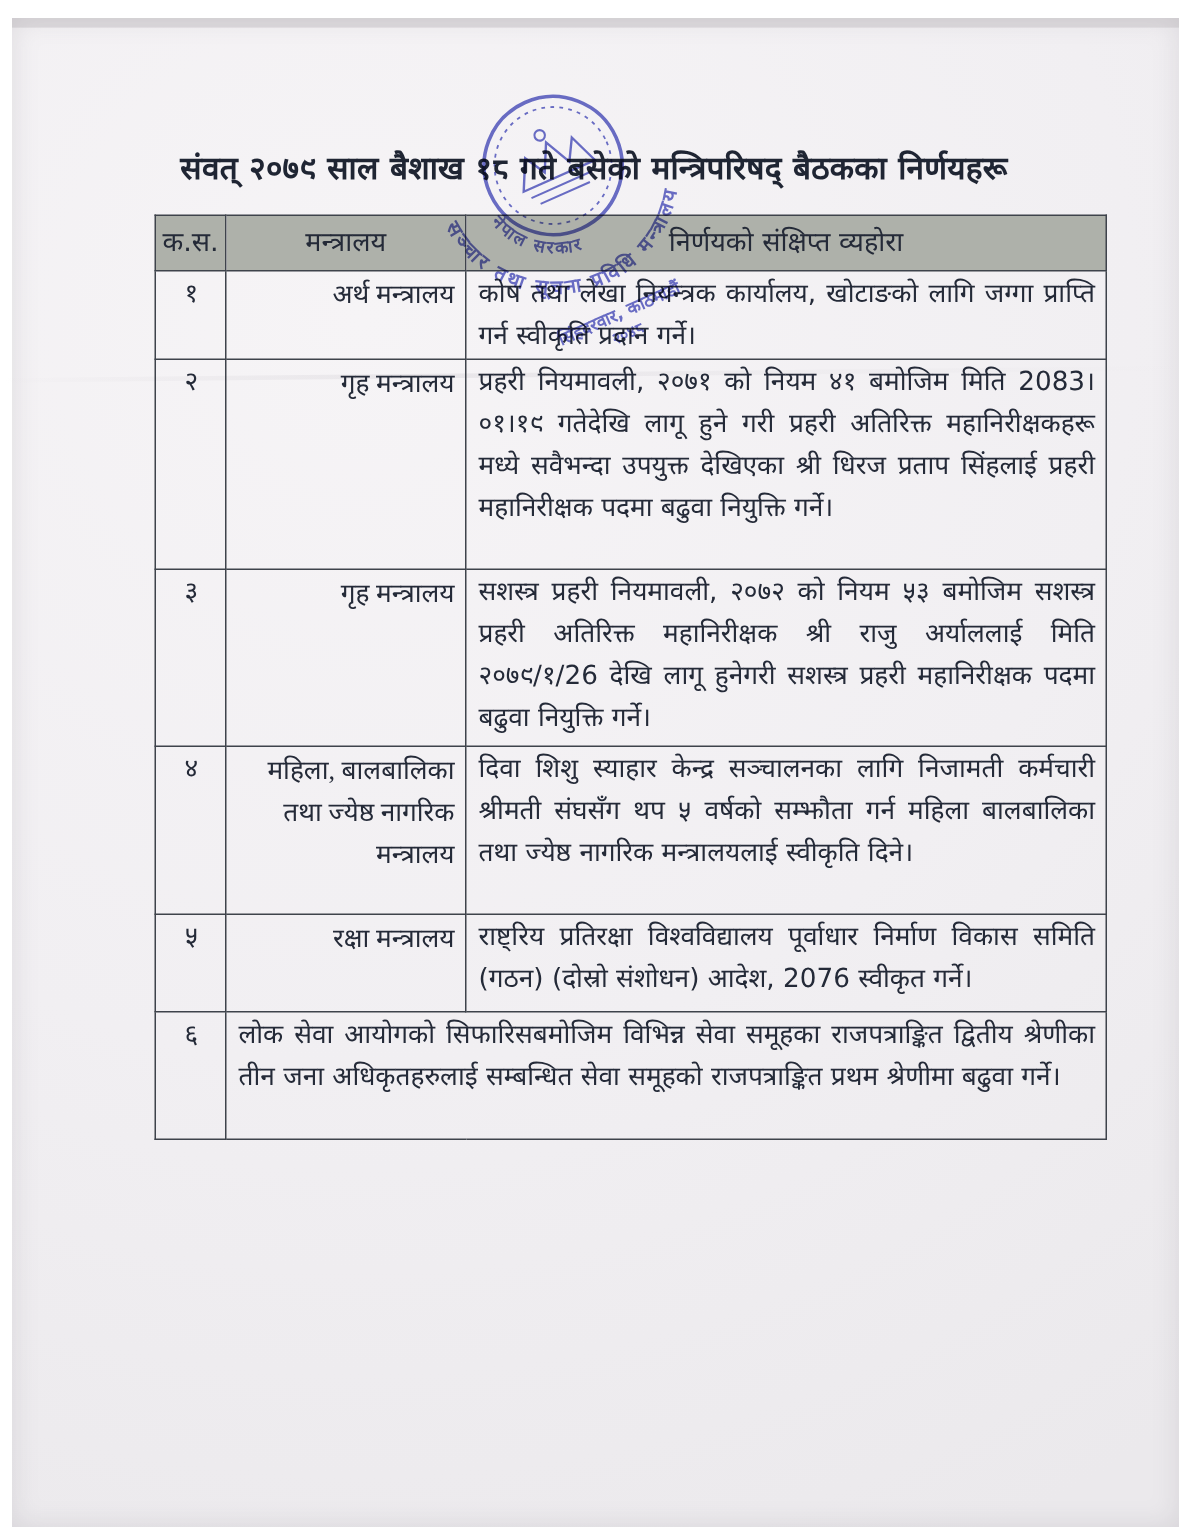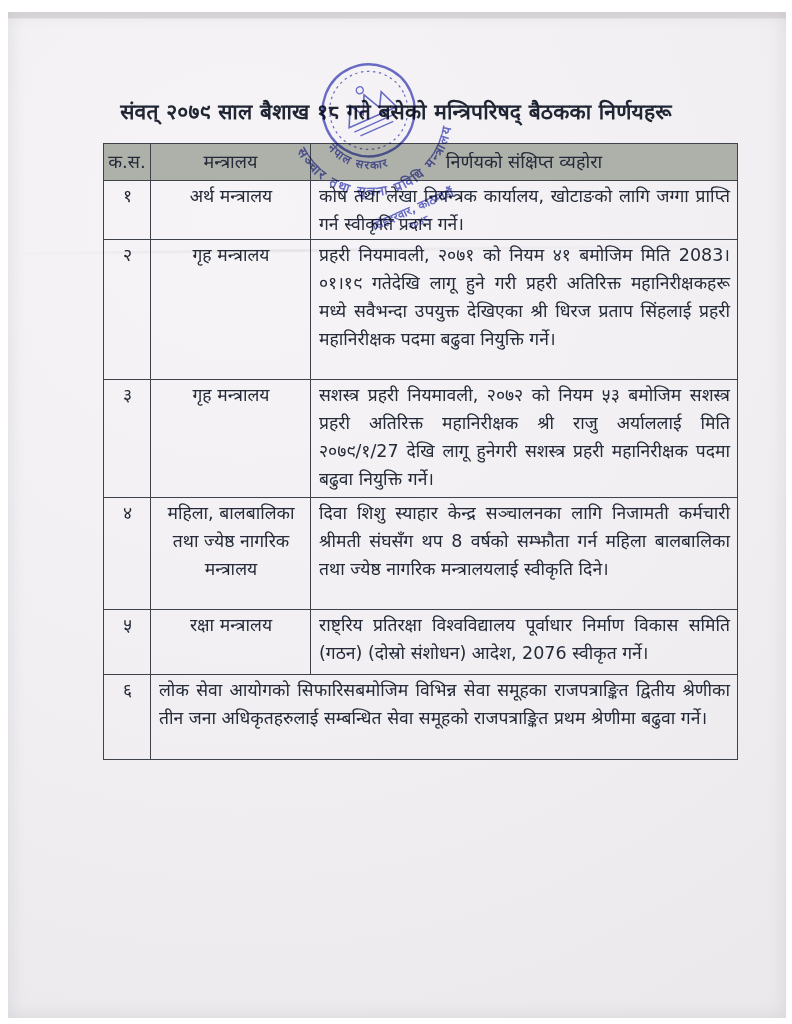--- a/index.html
+++ b/index.html
@@ -70,21 +70,21 @@
     font-size:18px;
     text-align:center;
     vertical-align:middle;
     padding:4px 2px;
   }
   .col-sn{width:47px;}
   .col-min{width:160px;}
   .col-dec{width:427px;}
 
   .sn{text-align:center;}
-  .ministry{text-align:center;}
+  .ministry{text-align:right;font-family:Liberation Serif, serif;}
   .decision{text-align:justify;text-align-last:left;}
 
   .r-head{height:37px;}
   .r-1{height:57px;}
   .r-2{height:140px;}
   .r-3{height:118px;}
   .r-4{height:112px;}
   .r-5{height:65px;}
   .r-6{height:85px;}
 </style>
@@ -139,26 +139,26 @@
       <td class="decision">कोष तथा लेखा नियन्त्रक कार्यालय, खोटाङको लागि जग्गा प्राप्ति गर्न स्वीकृति प्रदान गर्ने।</td>
     </tr>
     <tr class="r-2">
       <td class="sn">२</td>
       <td class="ministry">गृह मन्त्रालय</td>
       <td class="decision">प्रहरी नियमावली, २०७१ को नियम ४१ बमोजिम मिति 2083।०१।१९ गतेदेखि लागू हुने गरी प्रहरी अतिरिक्त महानिरीक्षकहरू मध्ये सवैभन्दा उपयुक्त देखिएका श्री धिरज प्रताप सिंहलाई प्रहरी महानिरीक्षक पदमा बढुवा नियुक्ति गर्ने।</td>
     </tr>
     <tr class="r-3">
       <td class="sn">३</td>
       <td class="ministry">गृह मन्त्रालय</td>
-      <td class="decision">सशस्त्र प्रहरी नियमावली, २०७२ को नियम ५३ बमोजिम सशस्त्र प्रहरी अतिरिक्त महानिरीक्षक श्री राजु अर्याललाई मिति २०७९/१/27 देखि लागू हुनेगरी सशस्त्र प्रहरी महानिरीक्षक पदमा बढुवा नियुक्ति गर्ने।</td>
+      <td class="decision">सशस्त्र प्रहरी नियमावली, २०७२ को नियम ५३ बमोजिम सशस्त्र प्रहरी अतिरिक्त महानिरीक्षक श्री राजु अर्याललाई मिति २०७९/१/26 देखि लागू हुनेगरी सशस्त्र प्रहरी महानिरीक्षक पदमा बढुवा नियुक्ति गर्ने।</td>
     </tr>
     <tr class="r-4">
       <td class="sn">४</td>
       <td class="ministry">महिला, बालबालिका तथा ज्येष्ठ नागरिक मन्त्रालय</td>
-      <td class="decision">दिवा शिशु स्याहार केन्द्र सञ्चालनका लागि निजामती कर्मचारी श्रीमती संघसँग थप 8 वर्षको सम्झौता गर्न महिला बालबालिका तथा ज्येष्ठ नागरिक मन्त्रालयलाई स्वीकृति दिने।</td>
+      <td class="decision">दिवा शिशु स्याहार केन्द्र सञ्चालनका लागि निजामती कर्मचारी श्रीमती संघसँग थप ५ वर्षको सम्झौता गर्न महिला बालबालिका तथा ज्येष्ठ नागरिक मन्त्रालयलाई स्वीकृति दिने।</td>
     </tr>
     <tr class="r-5">
       <td class="sn">५</td>
       <td class="ministry">रक्षा मन्त्रालय</td>
       <td class="decision">राष्ट्रिय प्रतिरक्षा विश्वविद्यालय पूर्वाधार निर्माण विकास समिति (गठन) (दोस्रो संशोधन) आदेश, 2076 स्वीकृत गर्ने।</td>
     </tr>
     <tr class="r-6">
       <td class="sn">६</td>
       <td class="decision" colspan="2">लोक सेवा आयोगको सिफारिसबमोजिम विभिन्न सेवा समूहका राजपत्राङ्कित द्वितीय श्रेणीका तीन जना अधिकृतहरुलाई सम्बन्धित सेवा समूहको राजपत्राङ्कित प्रथम श्रेणीमा बढुवा गर्ने।</td>
     </tr>

